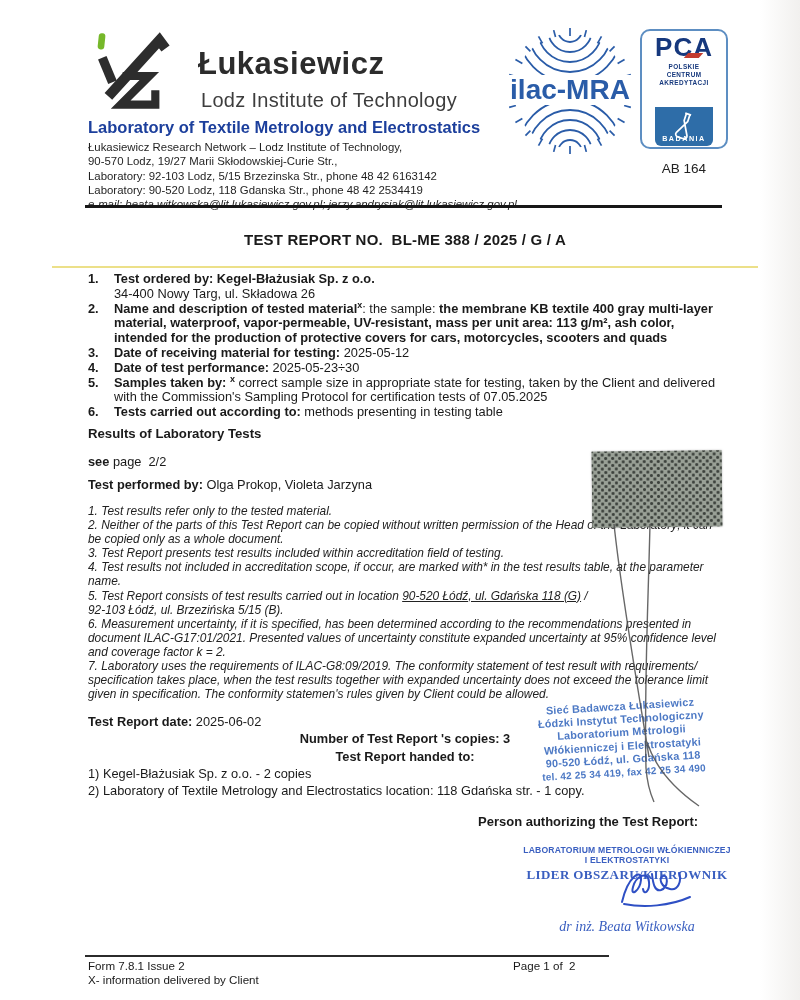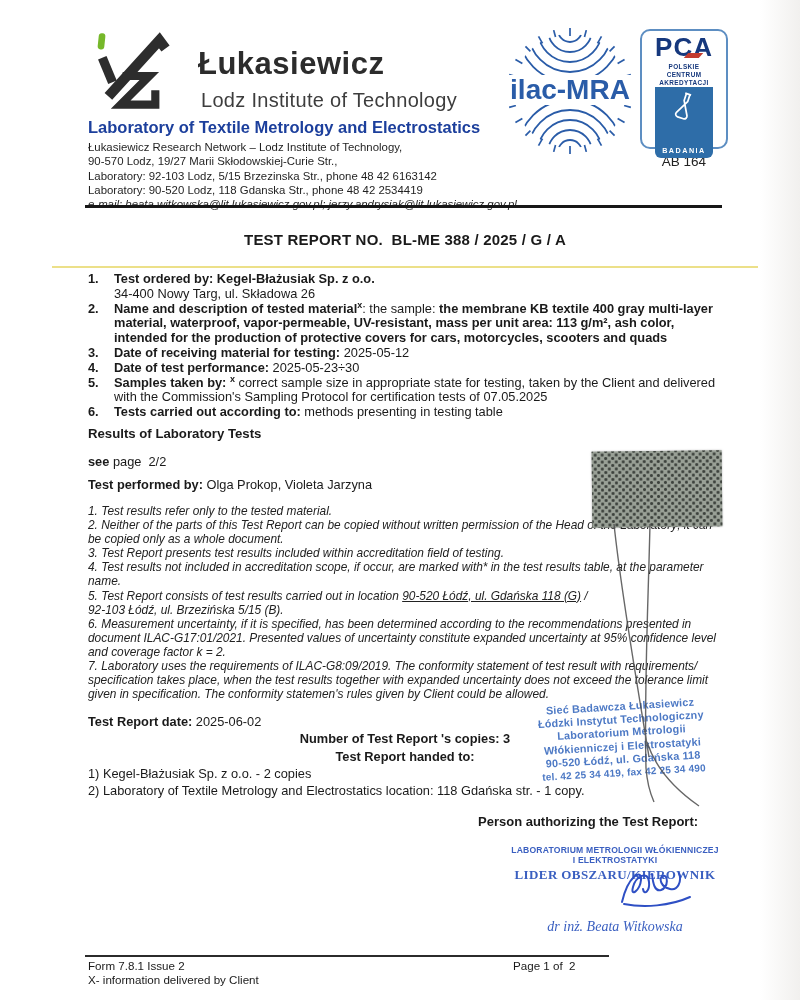--- a/index.html
+++ b/index.html
@@ -21,24 +21,24 @@
   #yellow-line{left:52px;top:266px;width:706px;height:2px;background:#e9da74;opacity:.85;}
 
   
   #ilac{left:505px;top:26px;}
   
   #pca{left:640px;top:29px;width:88px;text-align:center;}
   .pca-badge{border:2px solid #5d8ec2;border-radius:10px;background:#fff;padding:3px 13px 3px;height:110px;}
   .pca-acronym{font-size:26px;font-weight:bold;color:#16387d;letter-spacing:1px;line-height:26px;position:relative;}
   .pca-red{position:absolute;right:12px;bottom:2px;width:15px;height:5px;background:#c23b2f;transform:skewX(-42deg);}
   .pca-sub{font-size:6.4px;font-weight:bold;color:#16387d;line-height:8px;letter-spacing:.4px;margin-top:3px;}
-  .pca-box{margin-top:0;background:#2e6da8;height:71px;border-radius:0 0 6px 6px;position:relative;}
+  .pca-box{margin-top:20px;background:#2e6da8;height:39px;border-radius:0 0 6px 6px;position:relative;}
   .pca-box svg{position:absolute;left:50%;top:4px;transform:translateX(-50%) rotate(18deg);}
   .pca-badania{position:absolute;bottom:3px;width:100%;text-align:center;font-size:7.2px;font-weight:bold;color:#fff;letter-spacing:1.5px;}
-  .pca-cert{margin-top:5px;font-size:13.5px;color:#222;}
+  .pca-cert{margin-top:12px;font-size:13.5px;color:#222;}
 
   
   #main{left:88px;top:231px;width:634px;}
   .doc-title{text-align:center;font-weight:bold;font-size:15px;letter-spacing:.2px;}
   .list{margin-top:24px;font-size:12.8px;line-height:14.8px;}
   .li{display:flex;}
   .li .num{width:26px;font-weight:bold;flex:none;}
   .li .body{flex:1;}
   .results-heading{margin-top:6px;text-align:left;font-weight:bold;font-size:13.2px;}
   .see-line{margin-top:13px;font-size:12.8px;}
@@ -56,21 +56,21 @@
     box-shadow:0 0 2px rgba(0,0,0,.35);z-index:2;}
   #threads{left:0;top:0;z-index:6;pointer-events:none;}
 
   
   #stamp1{left:516px;top:700px;width:212px;transform:rotate(-3.4deg);
     color:#3e6ec0;font-weight:bold;text-align:center;font-size:10.8px;line-height:13.2px;
     letter-spacing:.2px;opacity:.92;z-index:3;}
 
   
   #authorizing{left:478px;top:814px;font-size:13px;font-weight:bold;}
-  #stamp2{left:505px;top:845px;width:220px;text-align:center;color:#3a5fc0;z-index:3;}
+  #stamp2{left:517px;top:845px;width:220px;text-align:center;color:#3a5fc0;z-index:3;}
   .st2-s{font-size:8.6px;font-weight:bold;line-height:10px;letter-spacing:.2px;}
   .st2-l{font-family:"Liberation Serif",serif;font-size:13px;font-weight:bold;letter-spacing:.4px;margin-top:2px;}
   .st2-name{font-family:"Liberation Serif",serif;font-style:italic;font-size:14px;margin-top:36px;}
   #signature{left:618px;top:866px;z-index:4;}
 
   
   #footer-line{left:85px;top:955px;width:524px;height:2px;background:#2b2b2b;}
   #footer-form{left:88px;top:959px;font-size:11.6px;}
   #footer-page{left:513px;top:959px;font-size:11.6px;}
   #footer-note{left:88px;top:973px;font-size:11.6px;}

